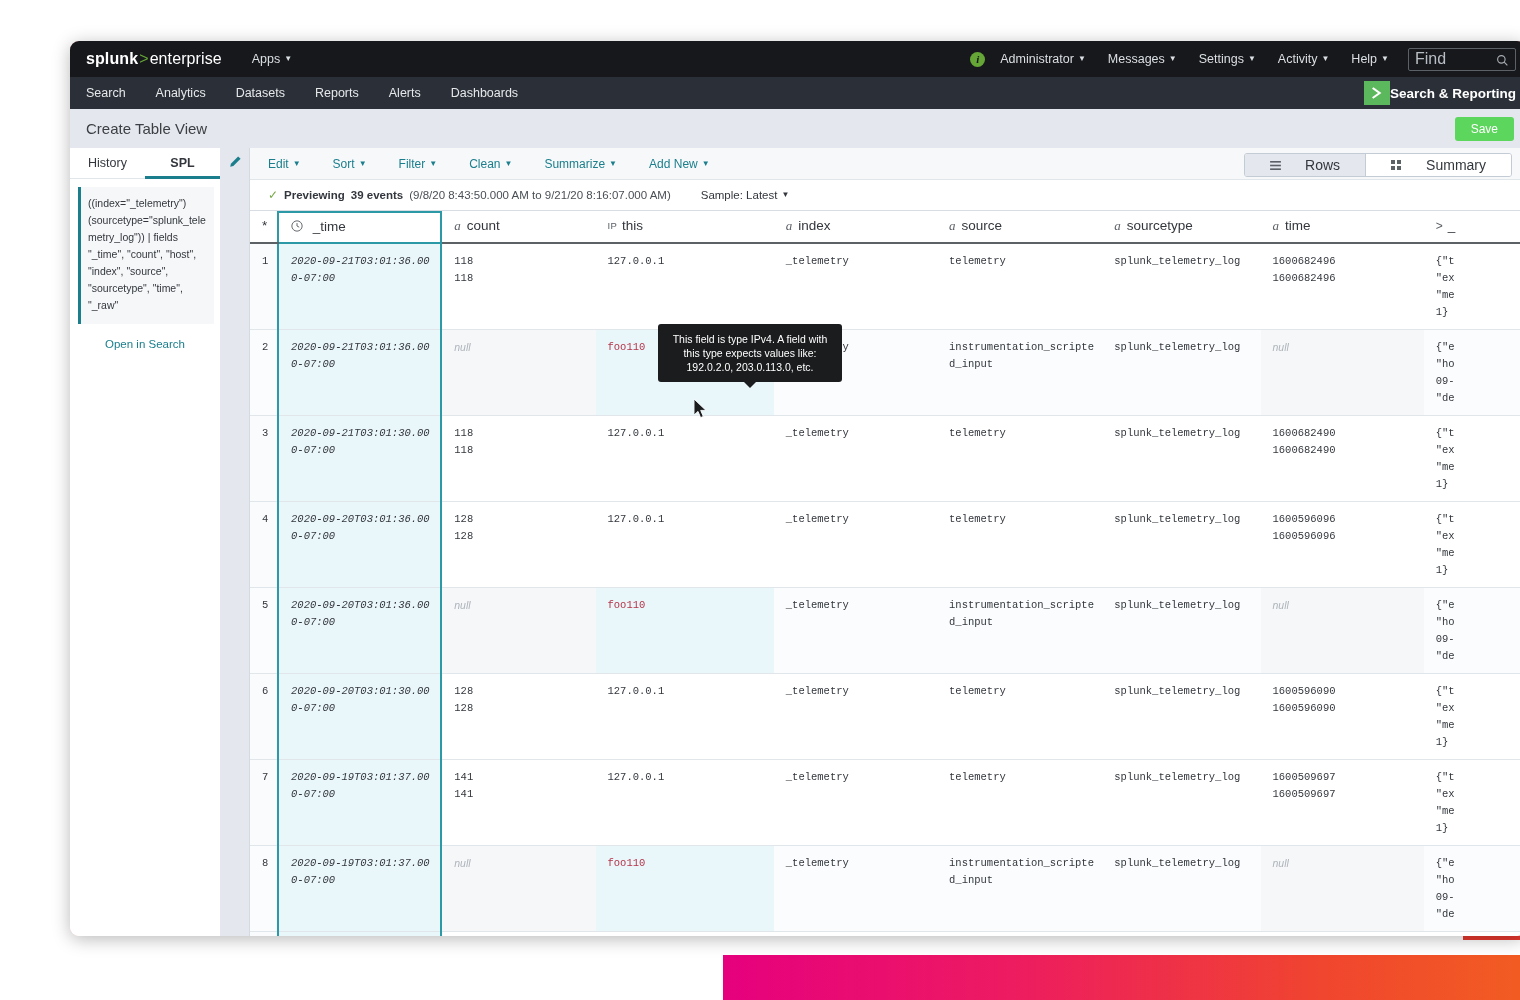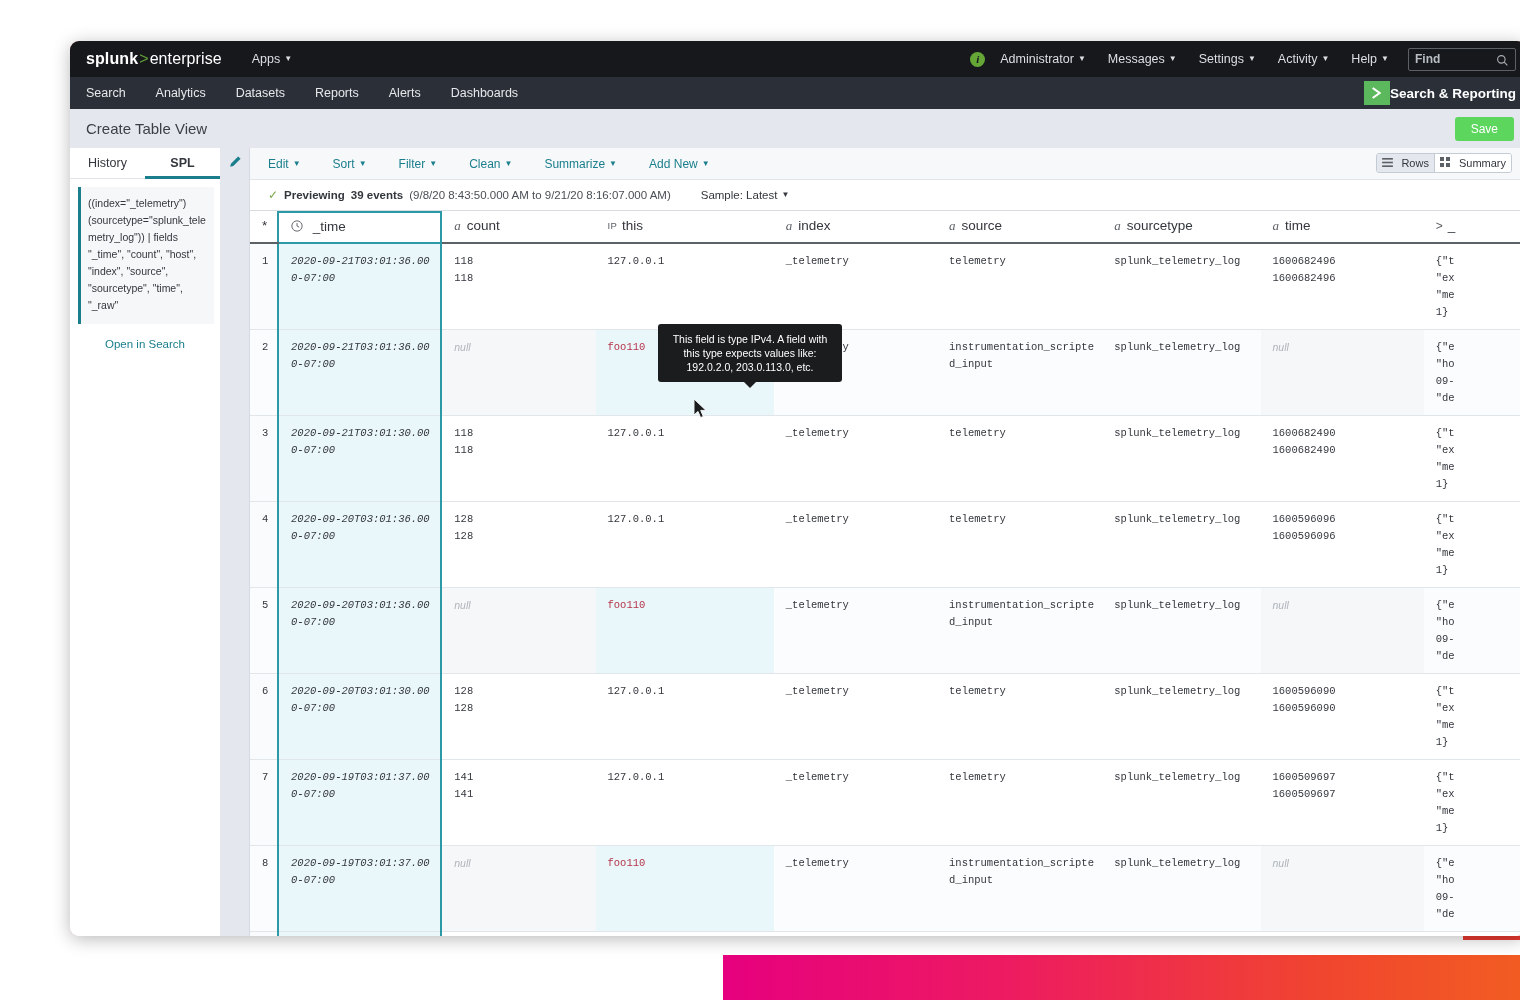--- a/index.html
+++ b/index.html
@@ -63,21 +63,21 @@
     display: flex; align-items: center; justify-content: center;
     font-family: "Liberation Serif", serif;
     margin-right: 4px;
   }
   .find-box {
     width: 108px; height: 23px; border: 1px solid #5c6168;
     background: #16181c; border-radius: 2px;
     display: flex; align-items: center; padding: 0 6px;
     margin-left: 8px; position: relative;
   }
-  .find-box .ph { font-size: 12px; color: #b9bec4; font-weight: bold; }
+  .find-box .ph { font-size: 16px; color: #b9bec4; }
   .find-box .mag { position: absolute; right: 6px; top: 4px; opacity: .85; }
 
   
   .navbar {
     height: 32px; background: #2b3038;
     display: flex; align-items: center;
     padding-left: 16px; position: relative;
   }
   .navbar .nav-item {
     font-size: 12.5px; color: #e6e8ea; padding: 0 16px 0 0; margin-right: 14px;
@@ -146,22 +146,22 @@
     height: 32px; background: #f7f8fa; border-bottom: 1px solid #e1e6eb;
     display: flex; align-items: center; padding-left: 18px;
     position: relative;
   }
   .tb-item { font-size: 12px; color: #1a7e8c; margin-right: 32px; white-space: nowrap; }
   .view-toggle {
     position: absolute; right: 14px; top: 5px;
     display: flex; border: 1px solid #c3cbd4; border-radius: 3px; overflow: hidden;
   }
   .vt-btn {
-    font-size: 11px; color: #33373d; padding: 3px 5px;
-    display: flex; align-items: center; gap: 8px; background: #ffffff;
+    font-size: 14px; color: #33373d; padding: 3px 25px;
+    display: flex; align-items: center; gap: 24px; background: #ffffff;
   }
   .vt-btn.active { background: #e5e7ee; }
   .vt-btn + .vt-btn { border-left: 1px solid #c3cbd4; }
 
   .previewbar {
     height: 31px; background: #ffffff; border-bottom: 1px solid #d8dde3;
     display: flex; align-items: center; padding-left: 18px;
     font-size: 11.5px; color: #33373d; gap: 6px;
   }
   .check { color: #7aa94a; font-size: 12px; }

